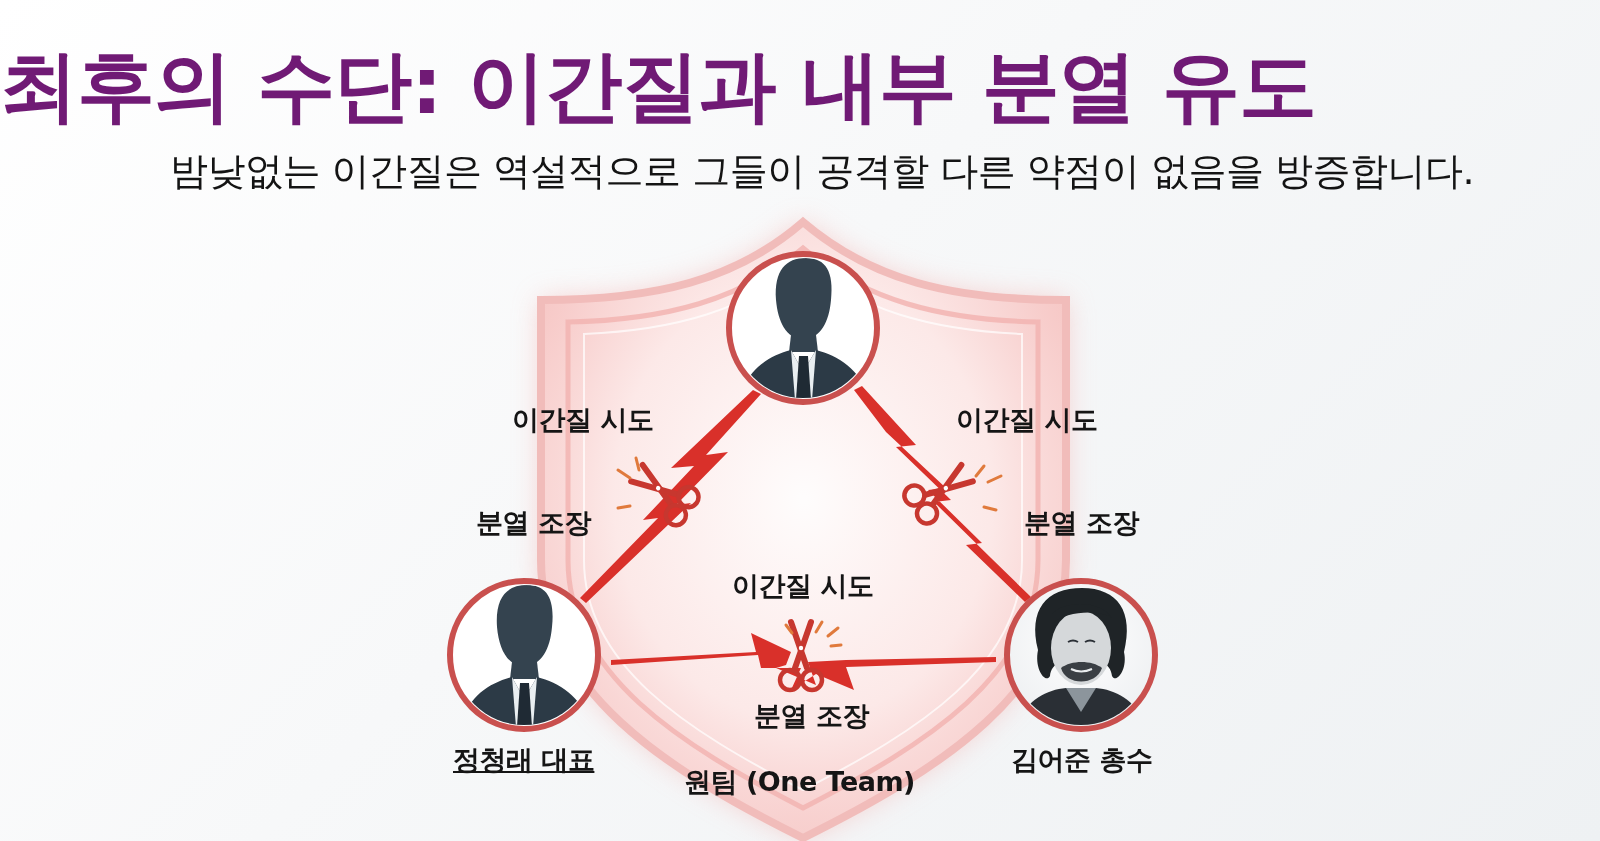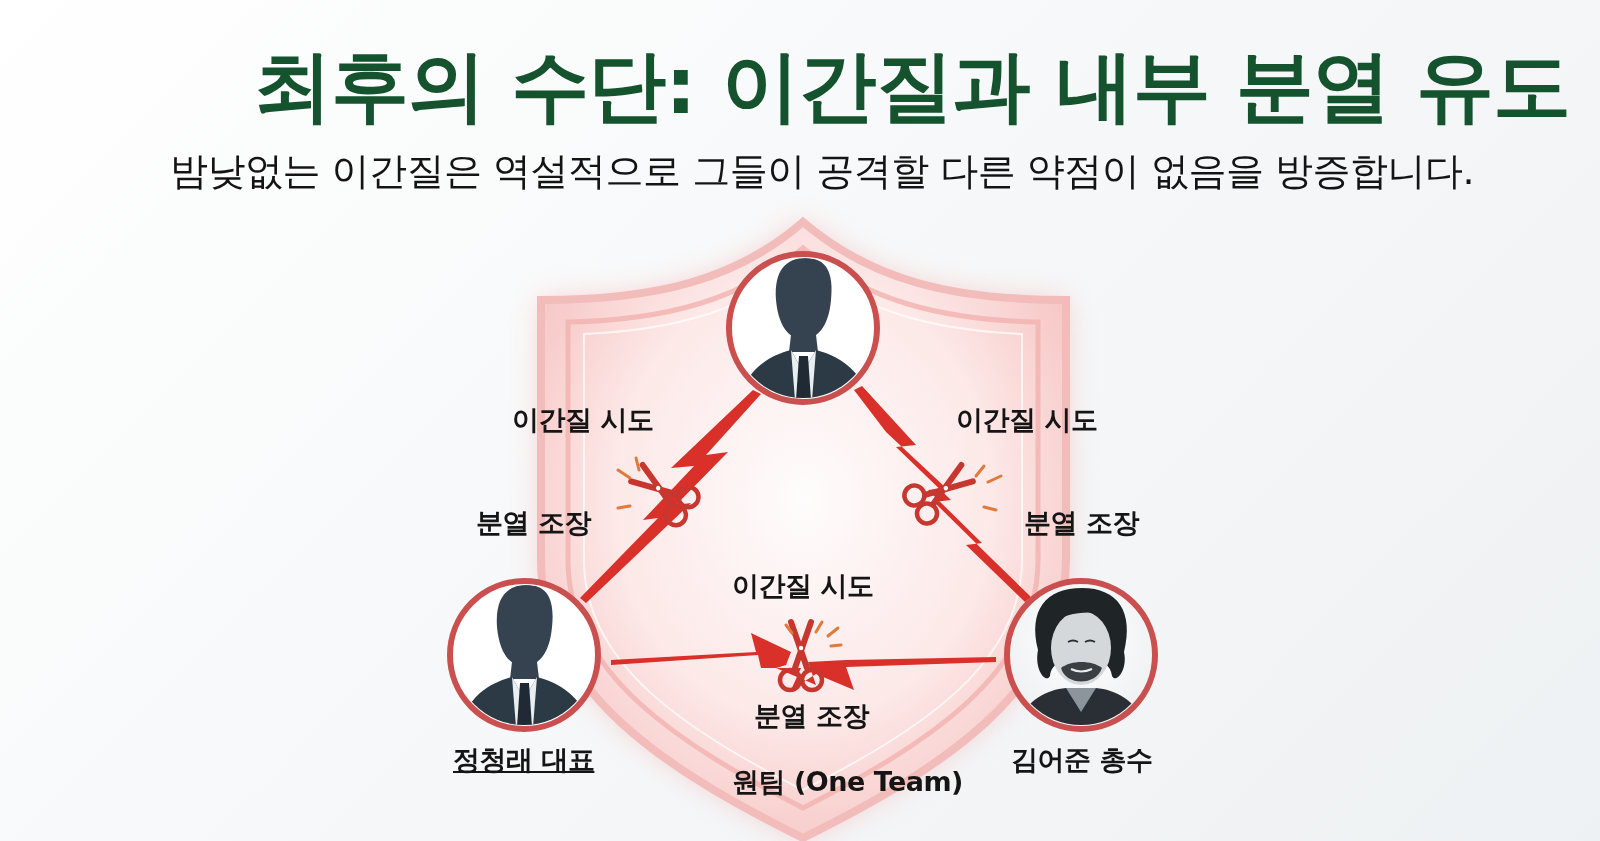--- a/index.html
+++ b/index.html
@@ -3,23 +3,23 @@
 <meta charset="utf-8">
 <style>
   html, body { margin:0; padding:0; }
   body {
     width:1600px; height:841px; overflow:hidden; position:relative;
     background: linear-gradient(135deg, #ffffff 0%, #f7f8f9 45%, #eef1f3 100%);
     font-family: "DejaVu Sans", "Liberation Sans", sans-serif;
     color:#111;
   }
   .title {
-    position:absolute; left:0; top:36px; width:1570px; text-align:right;
+    position:absolute; left:0; top:36px; width:1570px; text-align:left;
     font-size:78px; font-weight:bold; letter-spacing:-1px; line-height:100px;
-    color:#14532d;
+    color:#701a75;
   }
   .subtitle {
     position:absolute; left:0; top:143px; width:1580px; text-align:center;
     font-size:38px; line-height:56px; letter-spacing:-0.5px; color:#141414;padding-left:32px;
   }
   .stage { position:absolute; left:16px; top:0; width:1600px; height:841px; }
   svg.diagram { position:absolute; left:0; top:0; }
   .lbl {
     position:absolute; font-size:27px; font-weight:bold; color:#151515;
     white-space:nowrap; letter-spacing:-0.5px; line-height:32px;
@@ -163,14 +163,14 @@
 
   <div class="lbl" style="left:940px; top:404px;">이간질 시도</div>
   <div class="lbl" style="left:1008px; top:507px;">분열 조장</div>
 
   <div class="lbl" style="left:716px; top:570px;">이간질 시도</div>
   <div class="lbl" style="left:738px; top:700px;">분열 조장</div>
 
   <div class="lbl" style="left:437px; top:744px;text-decoration:underline;">정청래 대표</div>
   <div class="lbl" style="left:995px; top:744px;">김어준 총수</div>
 
-  <div class="lbl" style="left:668px; top:766px;margin-left:48px;">원팀 (One Team)</div>
+  <div class="lbl" style="left:668px; top:766px;">원팀 (One Team)</div>
 </div>
 
 </body></html>

